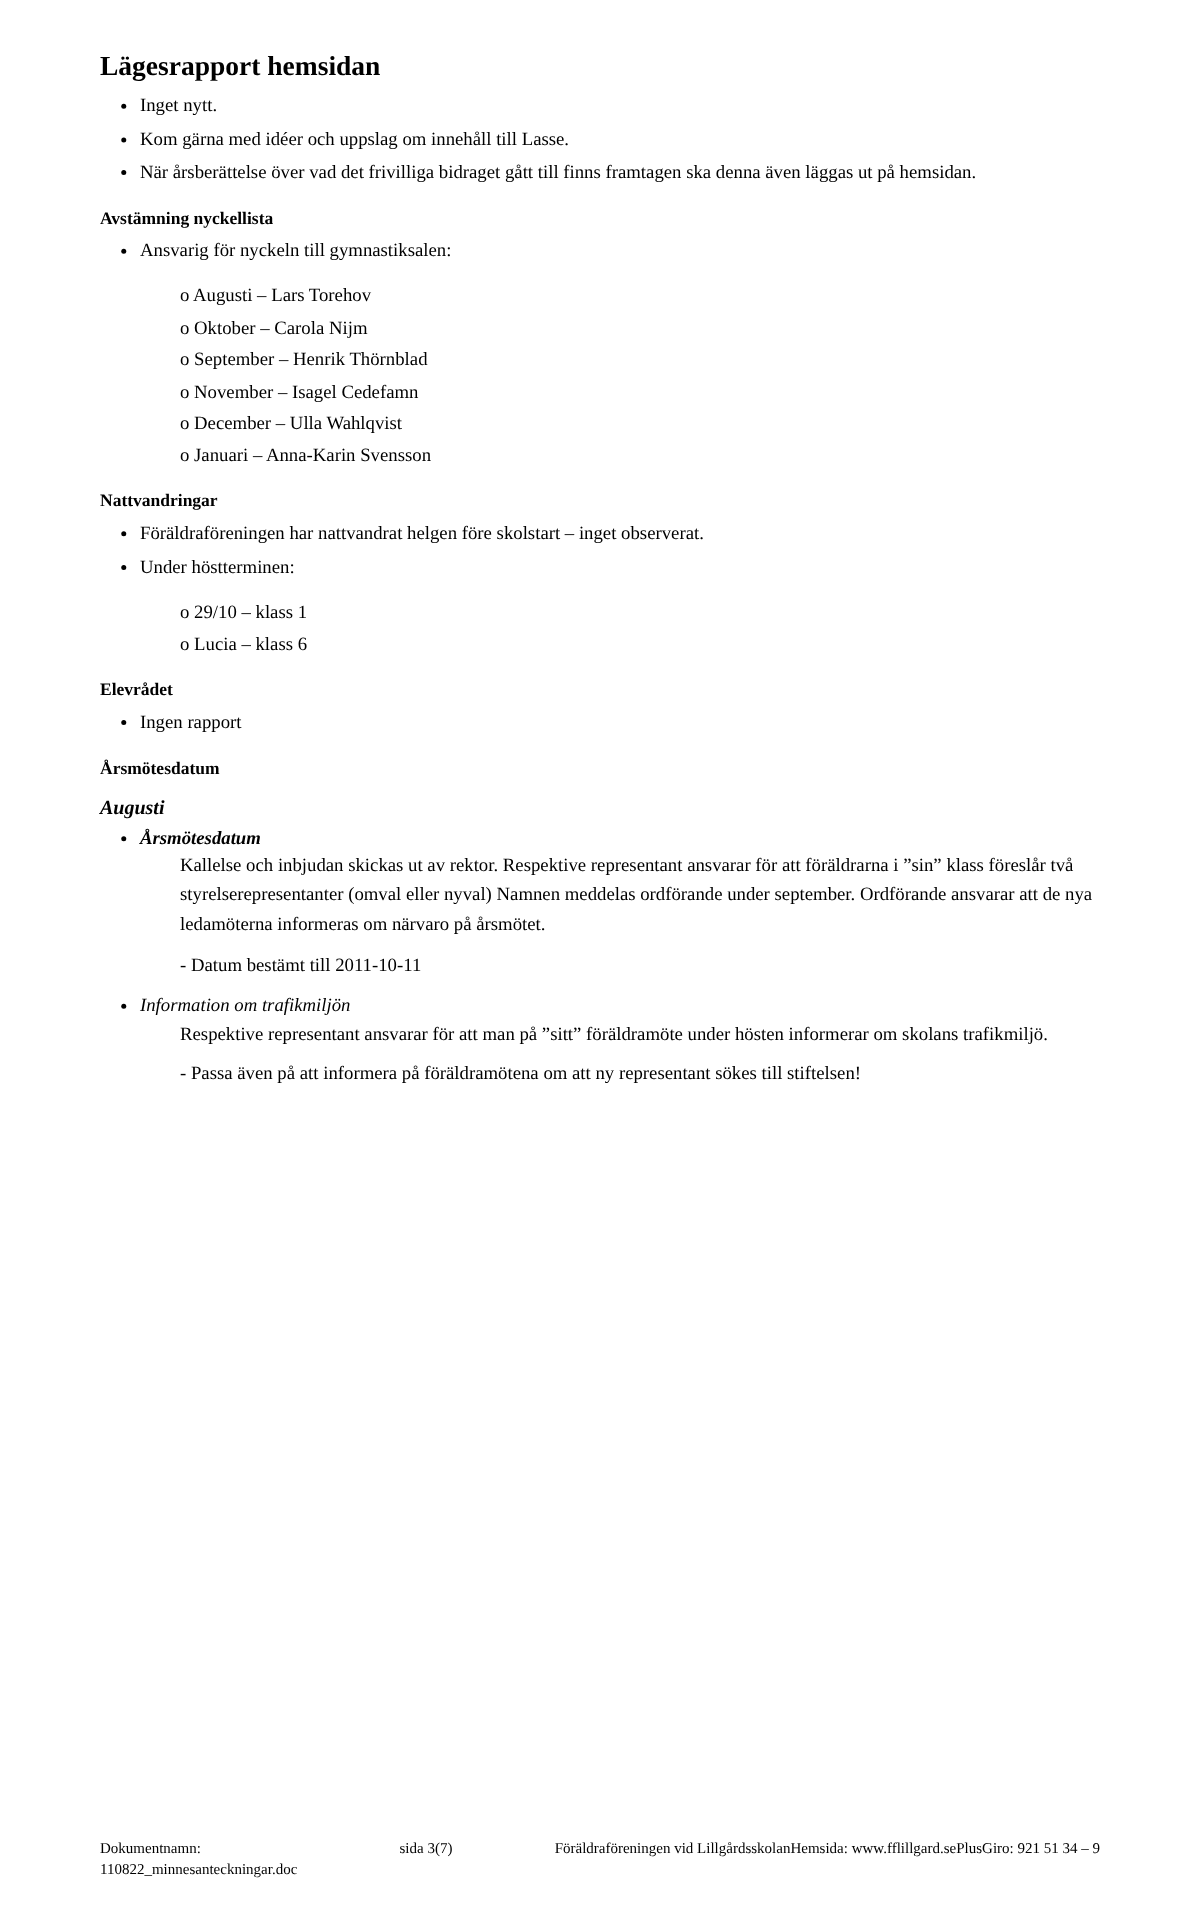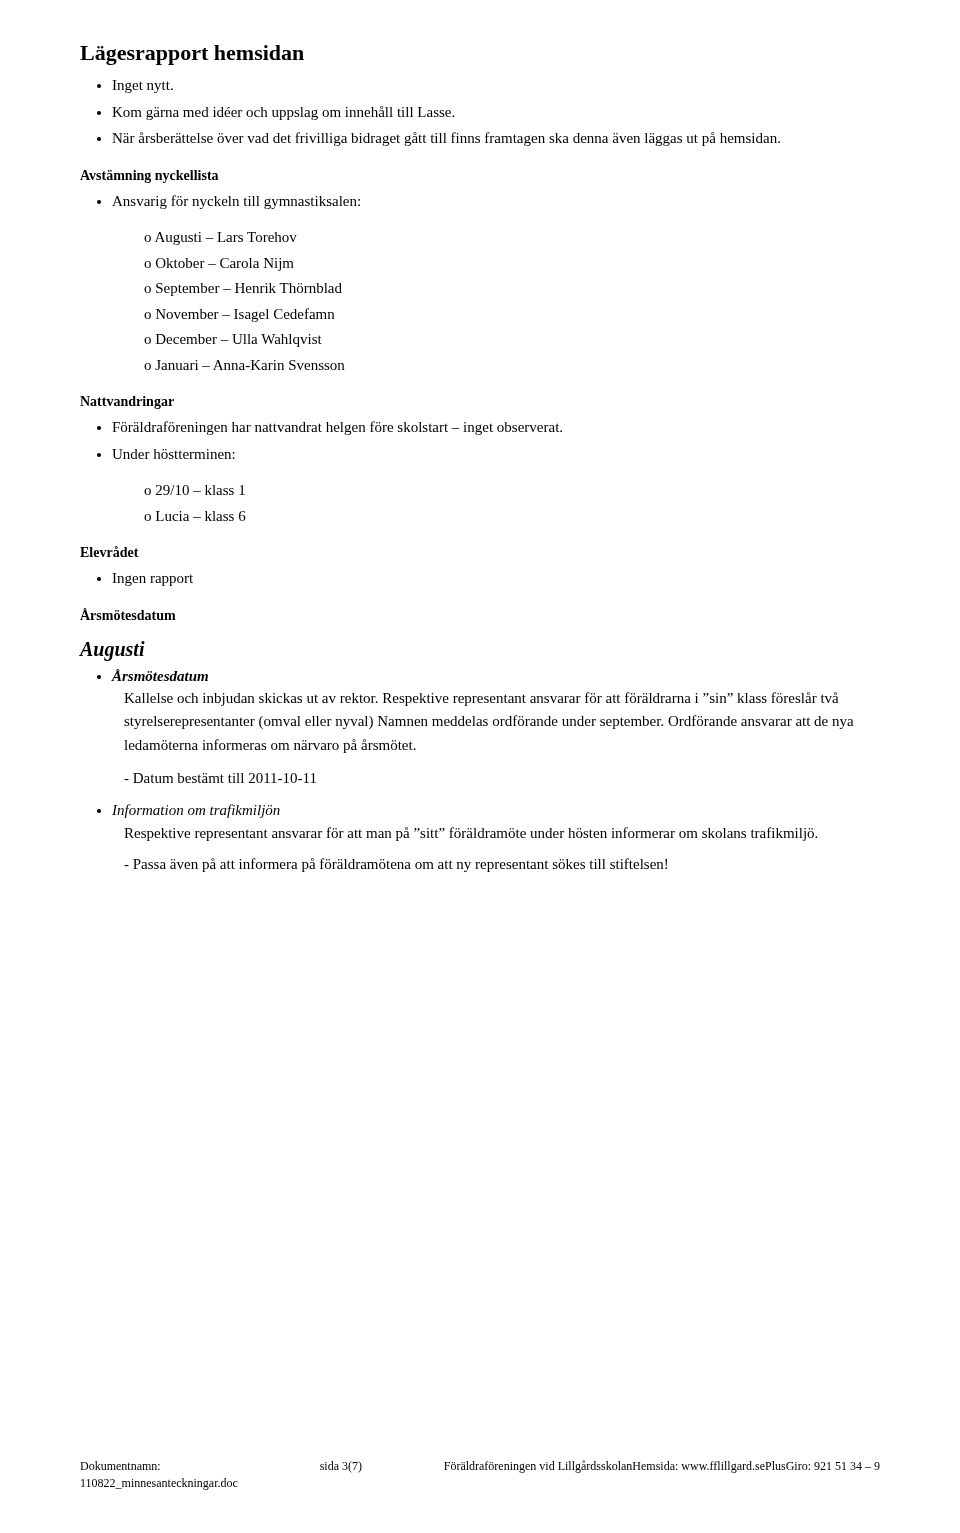--- a/index.html
+++ b/index.html
@@ -26,21 +26,21 @@
       font-weight: bold;
       margin-bottom: 8px;
     }
     h2 {
       font-size: 14px;
       font-weight: bold;
       margin-top: 18px;
       margin-bottom: 6px;
     }
     h3 {
-      font-size: 20px;
+      font-size: 16px;
       font-weight: bold;
       font-style: italic;
       margin-top: 14px;
       margin-bottom: 4px;
     }
     h4 {
       font-size: 15px;
       font-style: italic;
       font-weight: bold;
       margin-top: 10px;
@@ -73,21 +73,21 @@
     }
     .section-block {
       margin-bottom: 10px;
     }
     .date-line {
       margin: 10px 0 10px 0;
       line-height: 1.5;
     }
     .footer {
       position: absolute;
-      bottom: 42px;
+      bottom: 30px;
       left: 0;
       right: 0;
       width: 960px;
       padding: 0 80px;
       display: flex;
       justify-content: space-between;
       align-items: flex-start;
       border-top: none;
       font-size: 12px;
       color: #000;
@@ -99,21 +99,21 @@
     }
     .footer-center {
       text-align: center;
     }
     .footer-right {
       text-align: right;
       display: flex;
       gap: 0;
     }
     .indent-block {
-      margin-left: 12px;
+      margin-left: 32px;
     }
   </style>
 </head>
 <body>
 
 <div class="page-content">
 
   <h1>Lägesrapport hemsidan</h1>
 
   <ul class="main-list">

